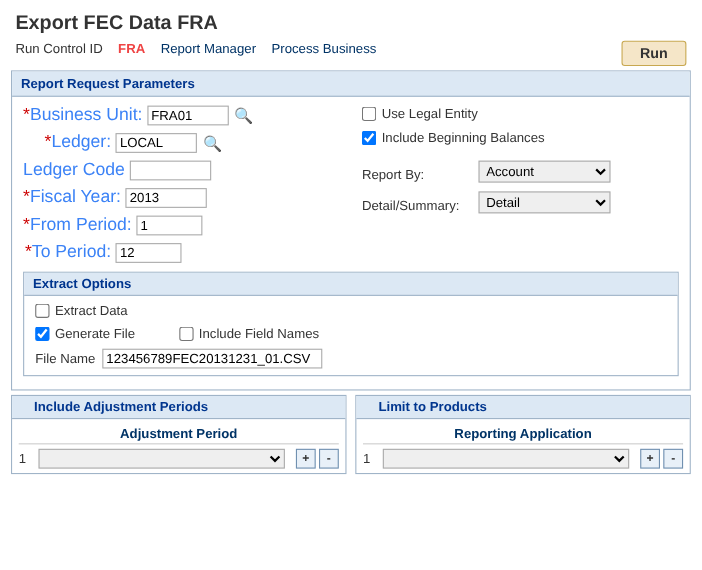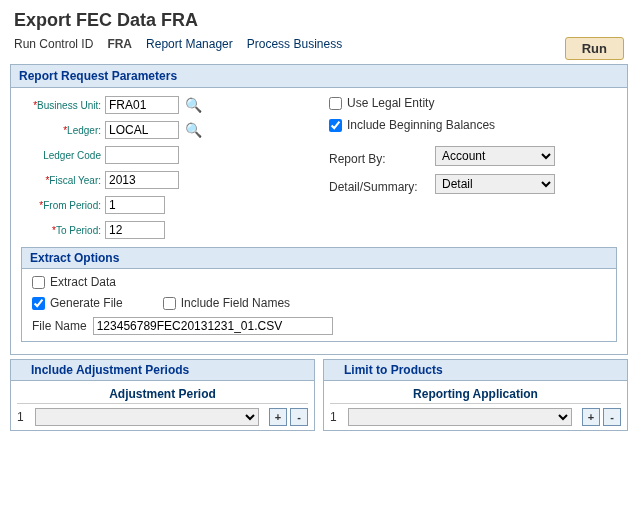--- a/index.html
+++ b/index.html
@@ -22,21 +22,21 @@
       font-size: 12px;
     }
     .rc-link {
       color: #036;
       text-decoration: none;
       font-size: 12px;
       cursor: pointer;
       text-align: center;
     }
     .rc-value {
-      color: #404040;
+      color: #ef4444;
       font-size: 12px;
       font-weight: bold;
     }
     .run-button {
       background: #f5e6c8;
       border: 1px solid #c8a850;
       color: #333;
       font-size: 13px;
       font-weight: bold;
       padding: 3px 16px;
@@ -95,22 +95,22 @@
       flex-direction: column;
       gap: 5px;
     }
     .form-row {
       display: flex;
       align-items: center;
       gap: 4px;
       margin-bottom: 2px;
     }
     .form-label {
-      font-size: 10px;
-      color: #0f766e;
+      font-size: 16px;
+      color: #3b82f6;
       min-width: 80px;
       text-align: right;
     }
     .required-label::before {
       content: '*';
       color: #c00;
     }
     .form-input {
       border: 1px solid #aaa;
       padding: 1px 3px;
@@ -182,21 +182,21 @@
     }
     .filename-label {
       font-size: 12px;
       color: #333;
     }
     .filename-input {
       border: 1px solid #aaa;
       padding: 1px 3px;
       font-size: 12px;
       height: 18px;
-      width: 240px;
+      width: 200px;
     }
     
     .bottom-panels {
       display: flex;
       gap: 8px;
       margin: 4px 10px;
     }
     .bottom-panel {
       flex: 1;
       border: 1px solid #a0b4c8;

